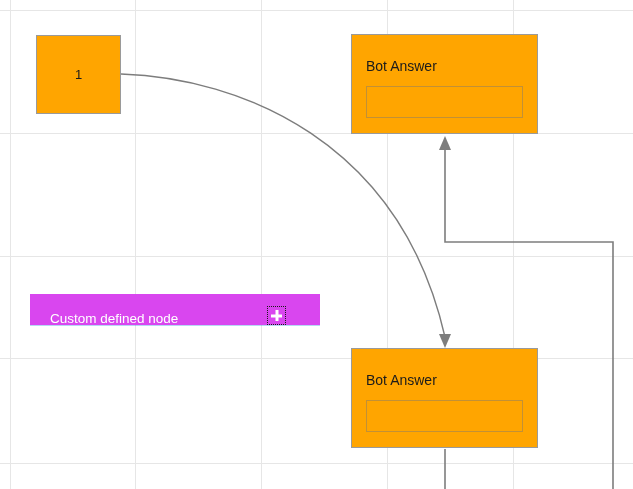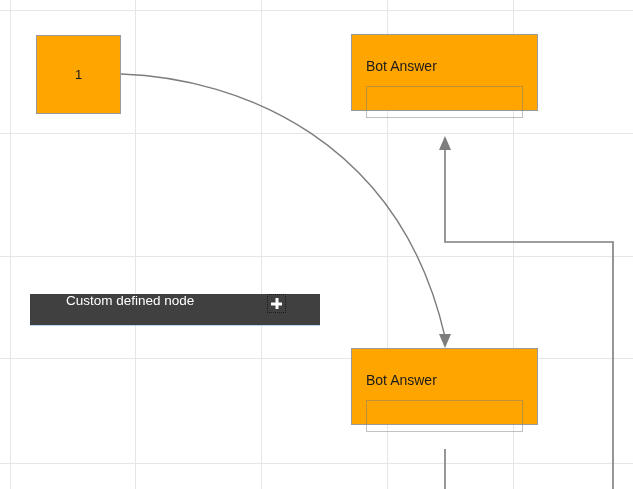--- a/index.html
+++ b/index.html
@@ -65,21 +65,21 @@
     justify-content: center;
   }
   .node-start-label {
     font-size: 13px;
     color: #1a1a1a;
     line-height: 1;
   }
 
   .node-bot {
     width: 187px;
-    height: 77px;
+    height: 100px;
     padding: 0;
   }
   .node-bot-top {
     left: 351px;
     top: 34px;
   }
   .node-bot-bottom {
     left: 351px;
     top: 348px;
   }
@@ -104,25 +104,25 @@
     background: transparent;
   }
 
   
   .custom-bar {
     position: absolute;
     left: 30px;
     top: 294px;
     width: 290px;
     height: 31px;
-    background: #404040;
+    background: #d946ef;
     display: flex;
-    align-items: flex-start;
-    box-sizing: border-box;
-    padding: 0 12px 0 36px;
+    align-items: flex-end;
+    box-sizing: border-box;
+    padding: 0 12px 0 20px;
     box-shadow: 0 1px 0 rgba(46, 143, 224, 0.35);
   }
   .custom-bar-label {
     color: #ffffff;
     font-size: 13.5px;
     line-height: 1;
     flex: 1 1 auto;
     white-space: nowrap;
   }
   .plus-box {

